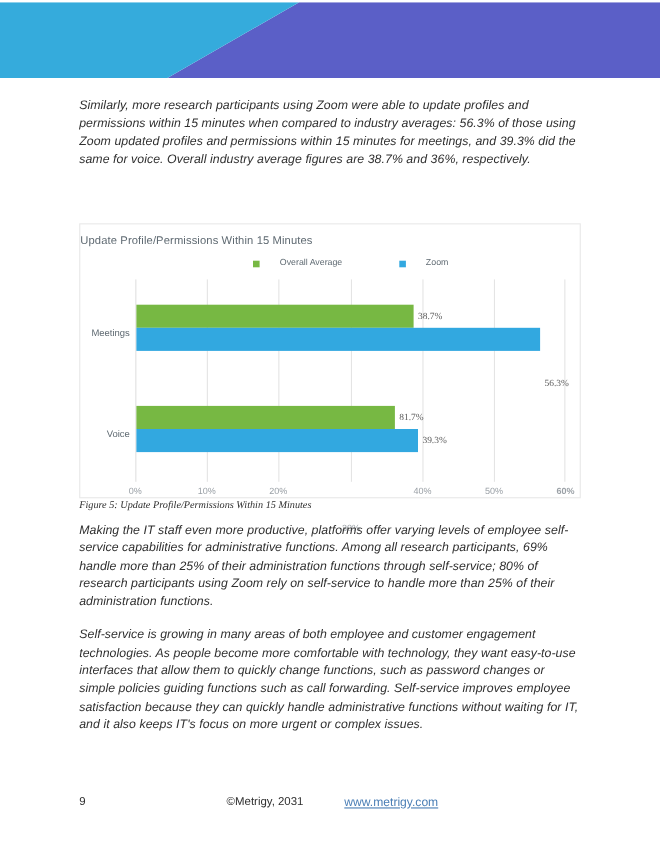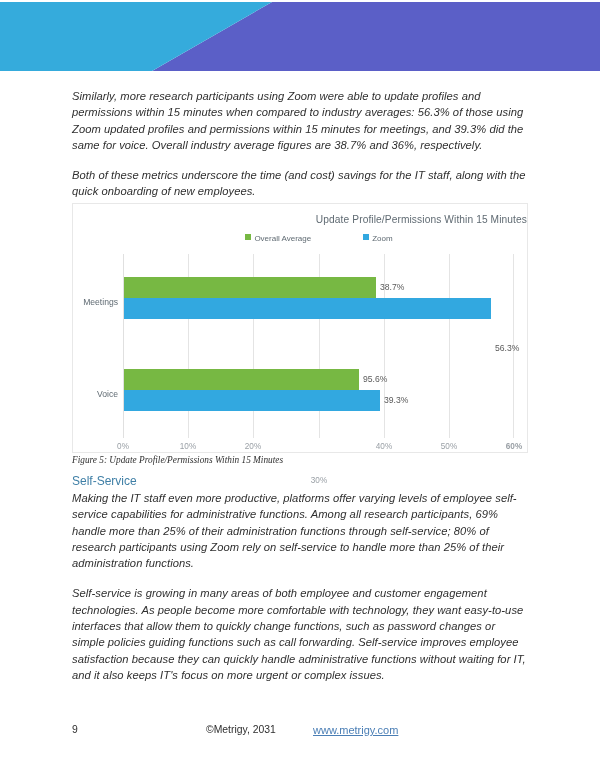--- a/index.html
+++ b/index.html
@@ -61,56 +61,57 @@
     height: 250px;
     border: 1px solid #e8e8e8;
     box-sizing: border-box;
     background: #ffffff;
   }
   #chart-title {
     position: absolute;
     left: 0;
     right: 0;
     top: 10px;
-    text-align: right;
+    text-align: left;
     font-size: 10.2px;
     color: #5f6a72;
     letter-spacing: 0.01em;
   }
   #chart-legend {
     position: absolute;
     left: 0;
     right: 0;
     top: 30px;
     display: flex;
     justify-content: center;
     align-items: center;
     gap: 14px;
     font-size: 8px;
     color: #5f6a72;
   }
   .legend-entry {
     display: flex;
-    align-items: flex-start;
-    gap: 3px;
+    align-items: flex-end;
+    gap: 18px;
     padding-left: 38px;
   }
   .legend-swatch {
     width: 6px;
     height: 6px;
     display: inline-block;
   }
 
   
   #plot-area {
     position: absolute;
     left: 50px;
     top: 50px;
     width: 454px;
     height: 184px;
+    font-family: Liberation Serif, serif;
   }
   .gridline {
     position: absolute;
     top: 0;
     bottom: 0;
     width: 1px;
     background: #e4e4e4;
   }
   .gridline.axis-zero { background: #e0e0e0; }
 
@@ -193,21 +194,20 @@
 
 <div id="header-banner">
   <svg width="600" height="69" viewBox="0 0 600 69" xmlns="http://www.w3.org/2000/svg">
     <polygon points="600,0 600,69 152,69 272,0" fill="#5B5FC7"></polygon>
     <polygon points="0,0 272,0 152,69 0,69" fill="#35ABDC"></polygon>
   </svg>
 </div>
 
 <div id="doc-body">
   <p class="para">Similarly, more research participants using Zoom were able to update profiles and permissions within 15 minutes when compared to industry averages: 56.3% of those using Zoom updated profiles and permissions within 15 minutes for meetings, and 39.3% did the same for voice. Overall industry average figures are 38.7% and 36%, respectively.</p>
-  <p class="para tight">Both of these metrics underscore the time (and cost) savings for the IT staff, along with the quick onboarding of new employees.</p>
 </div>
 
 <div id="chart-figure">
 
   <div id="chart-title">Update Profile/Permissions Within 15 Minutes</div>
 
   <div id="chart-legend">
     <div class="legend-entry">
       <span class="legend-swatch" style="background:#77B843"></span>
       <span>Overall Average</span>
@@ -228,42 +228,41 @@
     <div class="gridline" style="left:326px"></div>
     <div class="gridline" style="left:390px"></div>
 
     <div class="bar" style="left:1px; top:23px; width:252px; background:#77B843"></div>
     <span class="bar-label" style="left:257px; top:23px;">38.7%</span>
 
     <div class="bar" style="left:1px; top:44px; width:367px; background:#32A8E0"></div>
     <span class="bar-label" style="left:372px; top:44px;margin-top:40px;">56.3%</span>
 
     <div class="bar" style="left:1px; top:115px; width:235px; background:#77B843"></div>
-    <span class="bar-label" style="left:240px; top:115px;">95.6%</span>
+    <span class="bar-label" style="left:240px; top:115px;">81.7%</span>
 
     <div class="bar" style="left:1px; top:136px; width:256px; background:#32A8E0"></div>
     <span class="bar-label" style="left:261px; top:136px;">39.3%</span>
   </div>
 
   <span class="cat-label" style="left:0px; width:45px; top:93px;">Meetings</span>
   <span class="cat-label" style="left:0px; width:45px; top:185px;">Voice</span>
 
   <span class="tick-label" style="left:50px; top:238px;">0%</span>
   <span class="tick-label" style="left:115px; top:238px;">10%</span>
   <span class="tick-label" style="left:180px; top:238px;">20%</span>
   <span class="tick-label" style="left:246px; top:238px;margin-top:34px;">30%</span>
   <span class="tick-label" style="left:311px; top:238px;">40%</span>
   <span class="tick-label" style="left:376px; top:238px;">50%</span>
   <span class="tick-label" style="left:441px; top:238px;font-weight:bold;">60%</span>
 </div>
 
 <div id="chart-caption">Figure 5: Update Profile/Permissions Within 15 Minutes</div>
 
 <div id="text-block-2">
-  <h2 class="section-heading">Self-Service</h2>
   <p class="para">Making the IT staff even more productive, platforms offer varying levels of employee self-service capabilities for administrative functions. Among all research participants, 69% handle more than 25% of their administration functions through self-service; 80% of research participants using Zoom rely on self-service to handle more than 25% of their administration functions.</p>
   <p class="para">Self-service is growing in many areas of both employee and customer engagement technologies. As people become more comfortable with technology, they want easy-to-use interfaces that allow them to quickly change functions, such as password changes or simple policies guiding functions such as call forwarding. Self-service improves employee satisfaction because they can quickly handle administrative functions without waiting for IT, and it also keeps IT's focus on more urgent or complex issues.</p>
 </div>
 
 <div id="page-footer">
   <span id="footer-page-number">9</span>
   <span id="footer-copyright">©Metrigy, 2031</span>
   <a id="footer-link">www.metrigy.com</a>
 </div>
 

